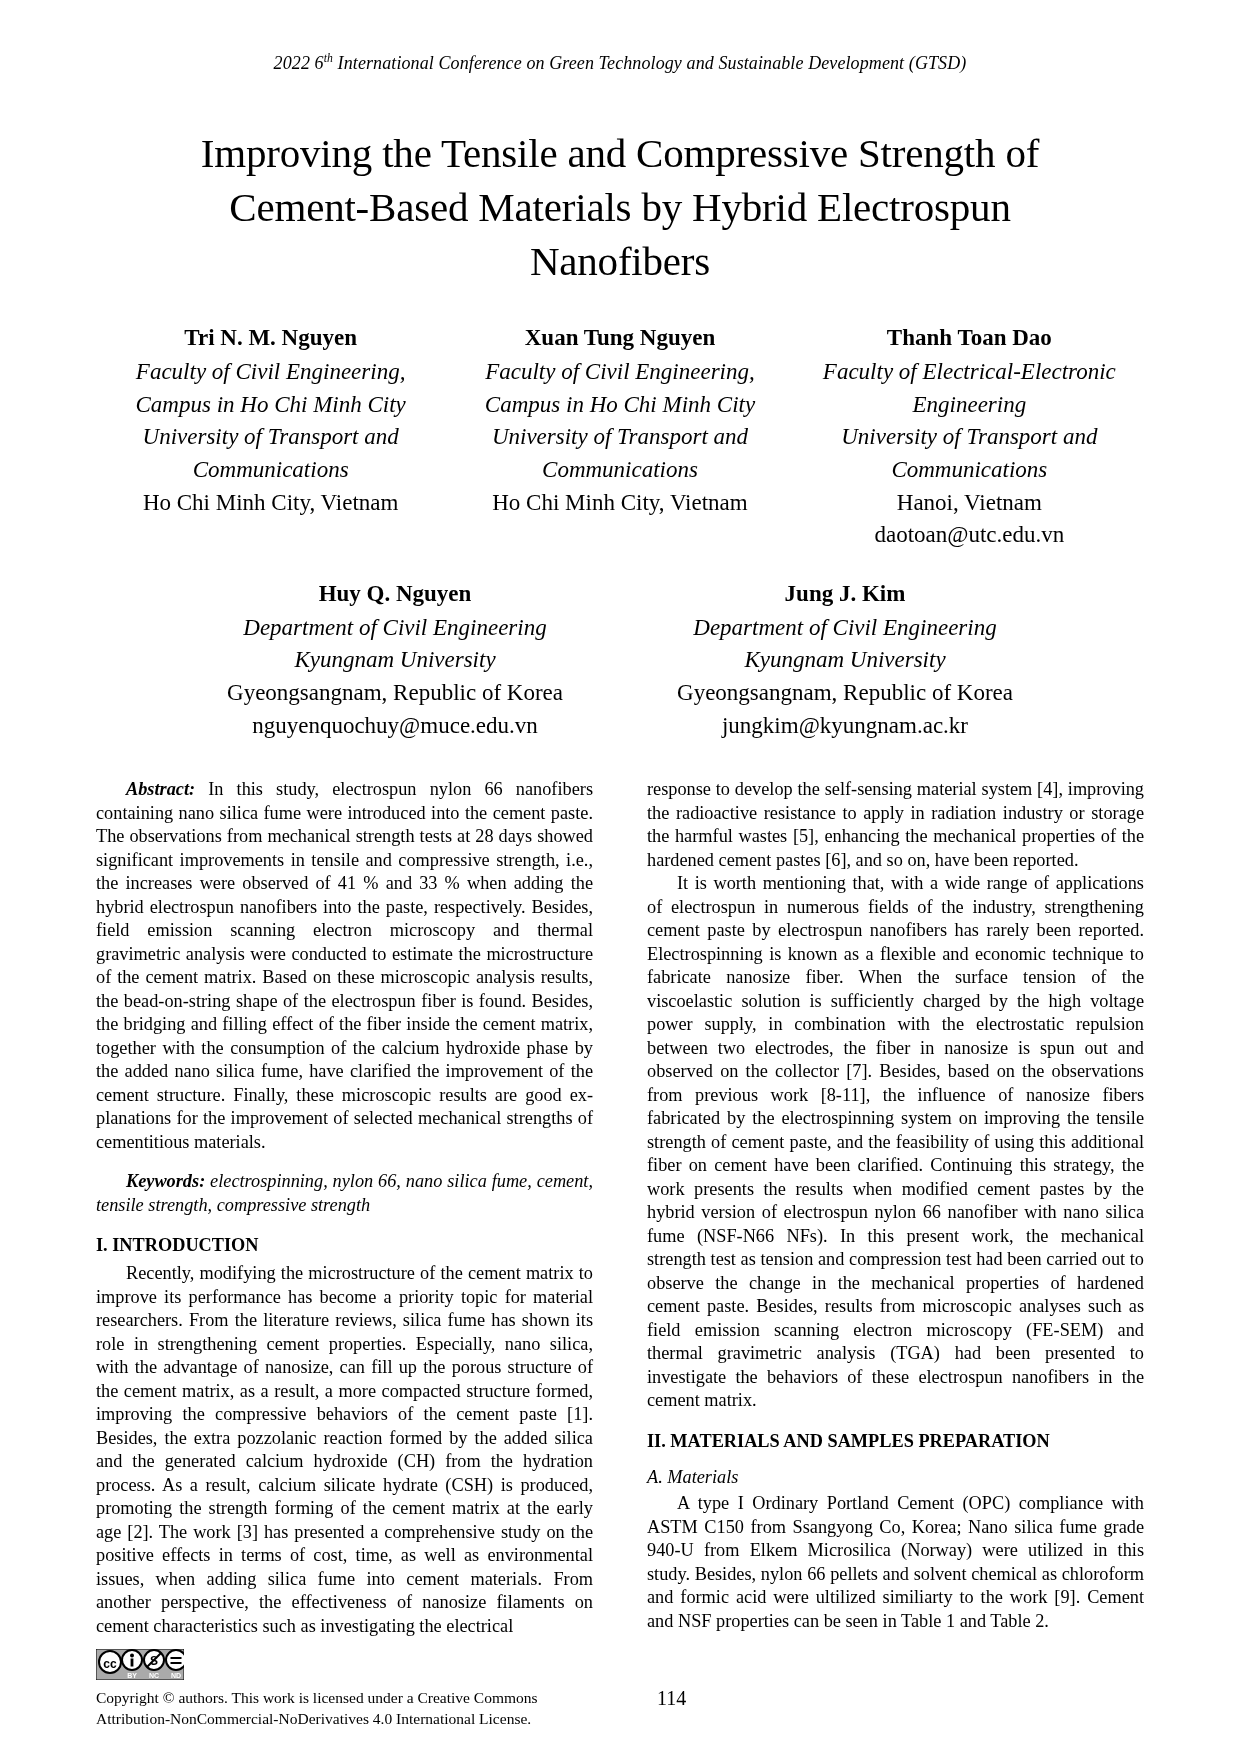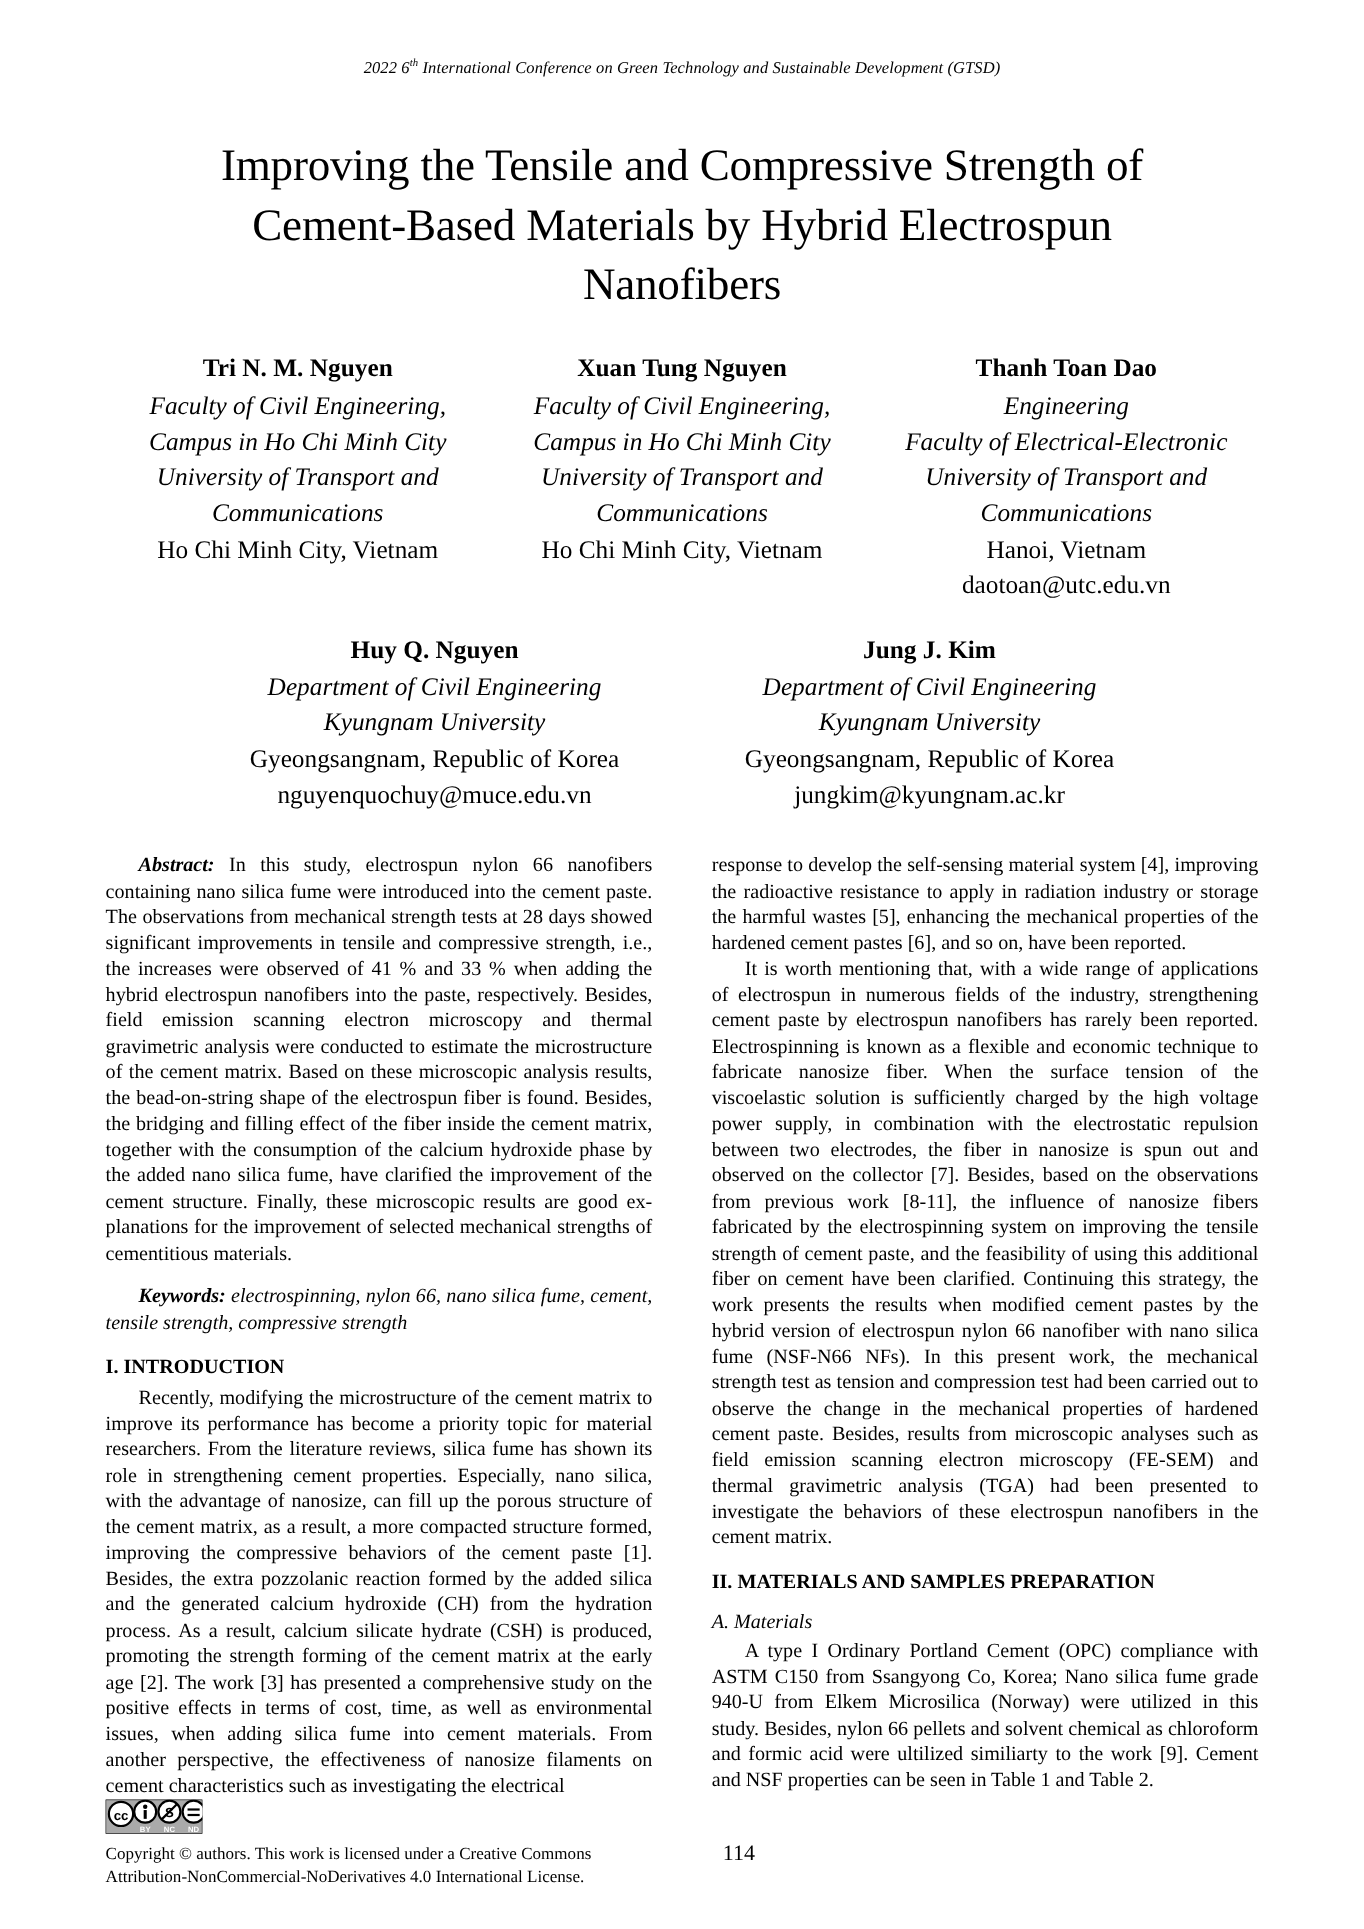--- a/index.html
+++ b/index.html
@@ -26,21 +26,21 @@
     position: absolute;
     left: 96px;
     top: 0;
     width: 1048px;
   }
 
   
   .running-header {
     text-align: center;
     font-style: italic;
-    font-size: 15px;
+    font-size: 18px;
     margin-top: 52px;
     letter-spacing: 0.1px;
   }
   .running-header sup {
     font-size: 0.65em;
     vertical-align: super;
   }
 
   
   .paper-title {
@@ -135,21 +135,21 @@
     font-style: italic;
     margin: 13px 0 4px 0;
     text-align: left;
     line-height: 1.25;
   }
 
   
   .footer {
     position: absolute;
     left: 96px;
-    bottom: 36px;
+    bottom: 24px;
     width: 1048px;
     font-size: 15.5px;
     line-height: 1.34;
   }
   .footer-inner {
     display: flex;
     align-items: flex-start;
   }
   .footer-left {
     width: 497px;
@@ -193,22 +193,22 @@
         <div class="author-name">Xuan Tung Nguyen</div>
         <div class="author-aff">Faculty of Civil Engineering,</div>
         <div class="author-aff">Campus in Ho Chi Minh City</div>
         <div class="author-aff">University of Transport and</div>
         <div class="author-aff">Communications</div>
         <div class="author-loc">Ho Chi Minh City, Vietnam</div>
       </div>
 
       <div class="author">
         <div class="author-name">Thanh Toan Dao</div>
+        <div class="author-aff">Faculty of Electrical-Electronic</div>
         <div class="author-aff">Engineering</div>
-        <div class="author-aff">Faculty of Electrical-Electronic</div>
         <div class="author-aff">University of Transport and</div>
         <div class="author-aff">Communications</div>
         <div class="author-loc">Hanoi, Vietnam</div>
         <div class="author-email">daotoan@utc.edu.vn</div>
       </div>
 
     </div>
 
     <div class="authors-row row2">
 

